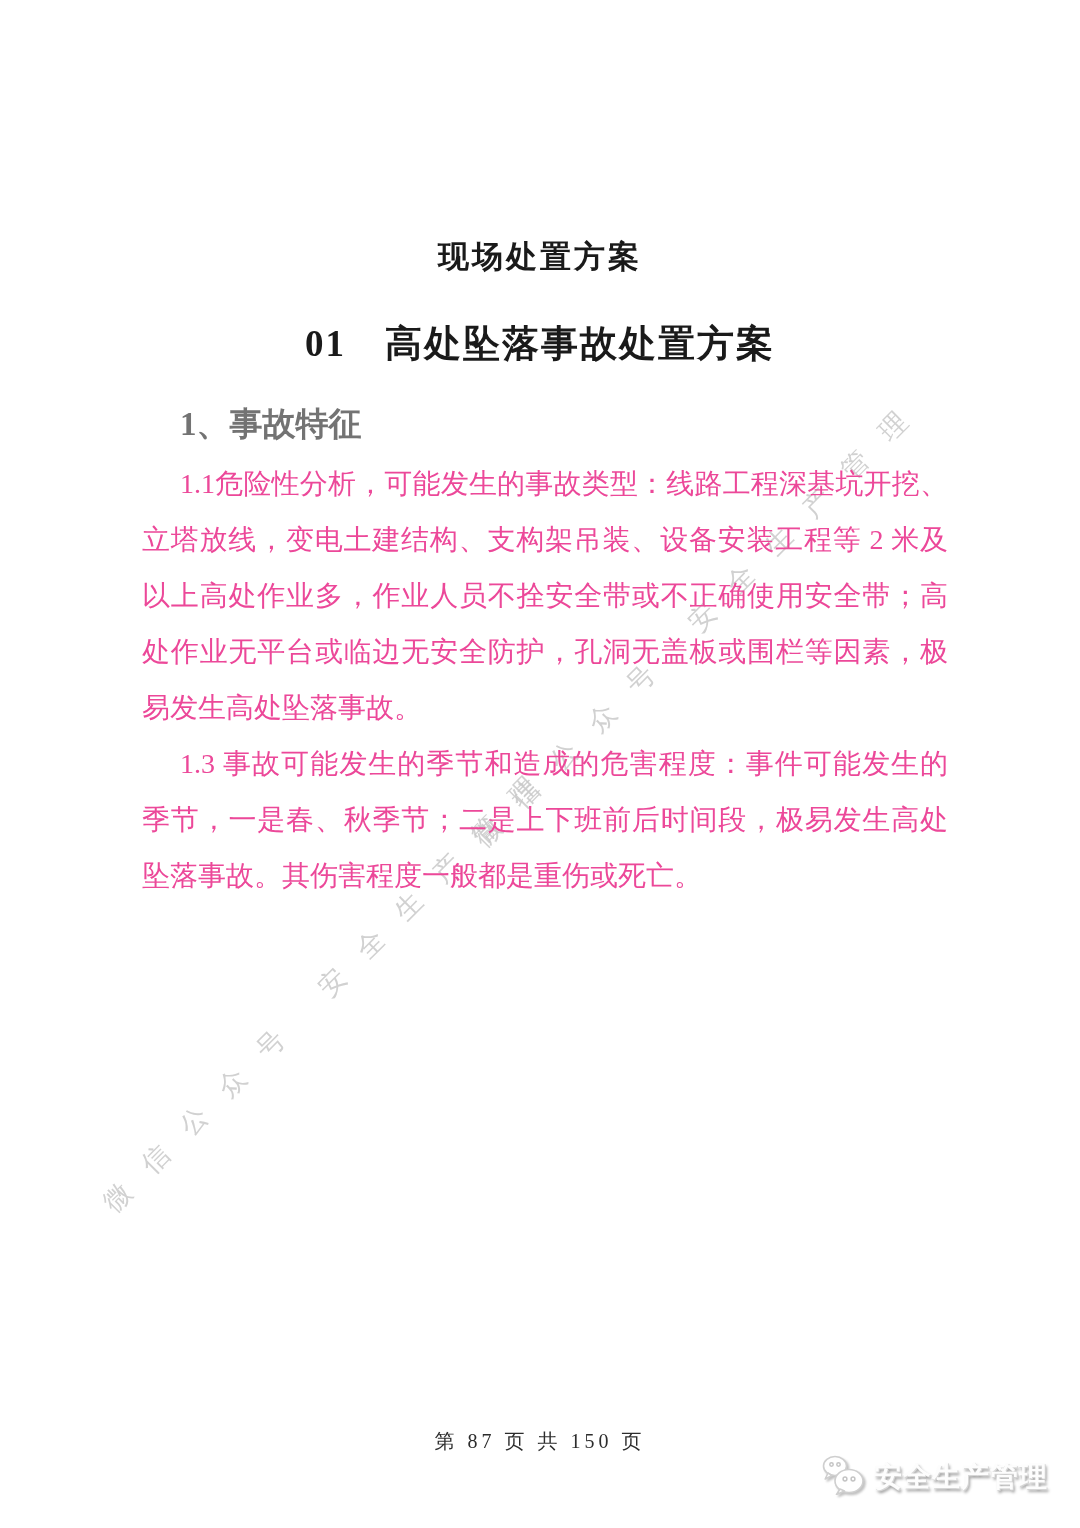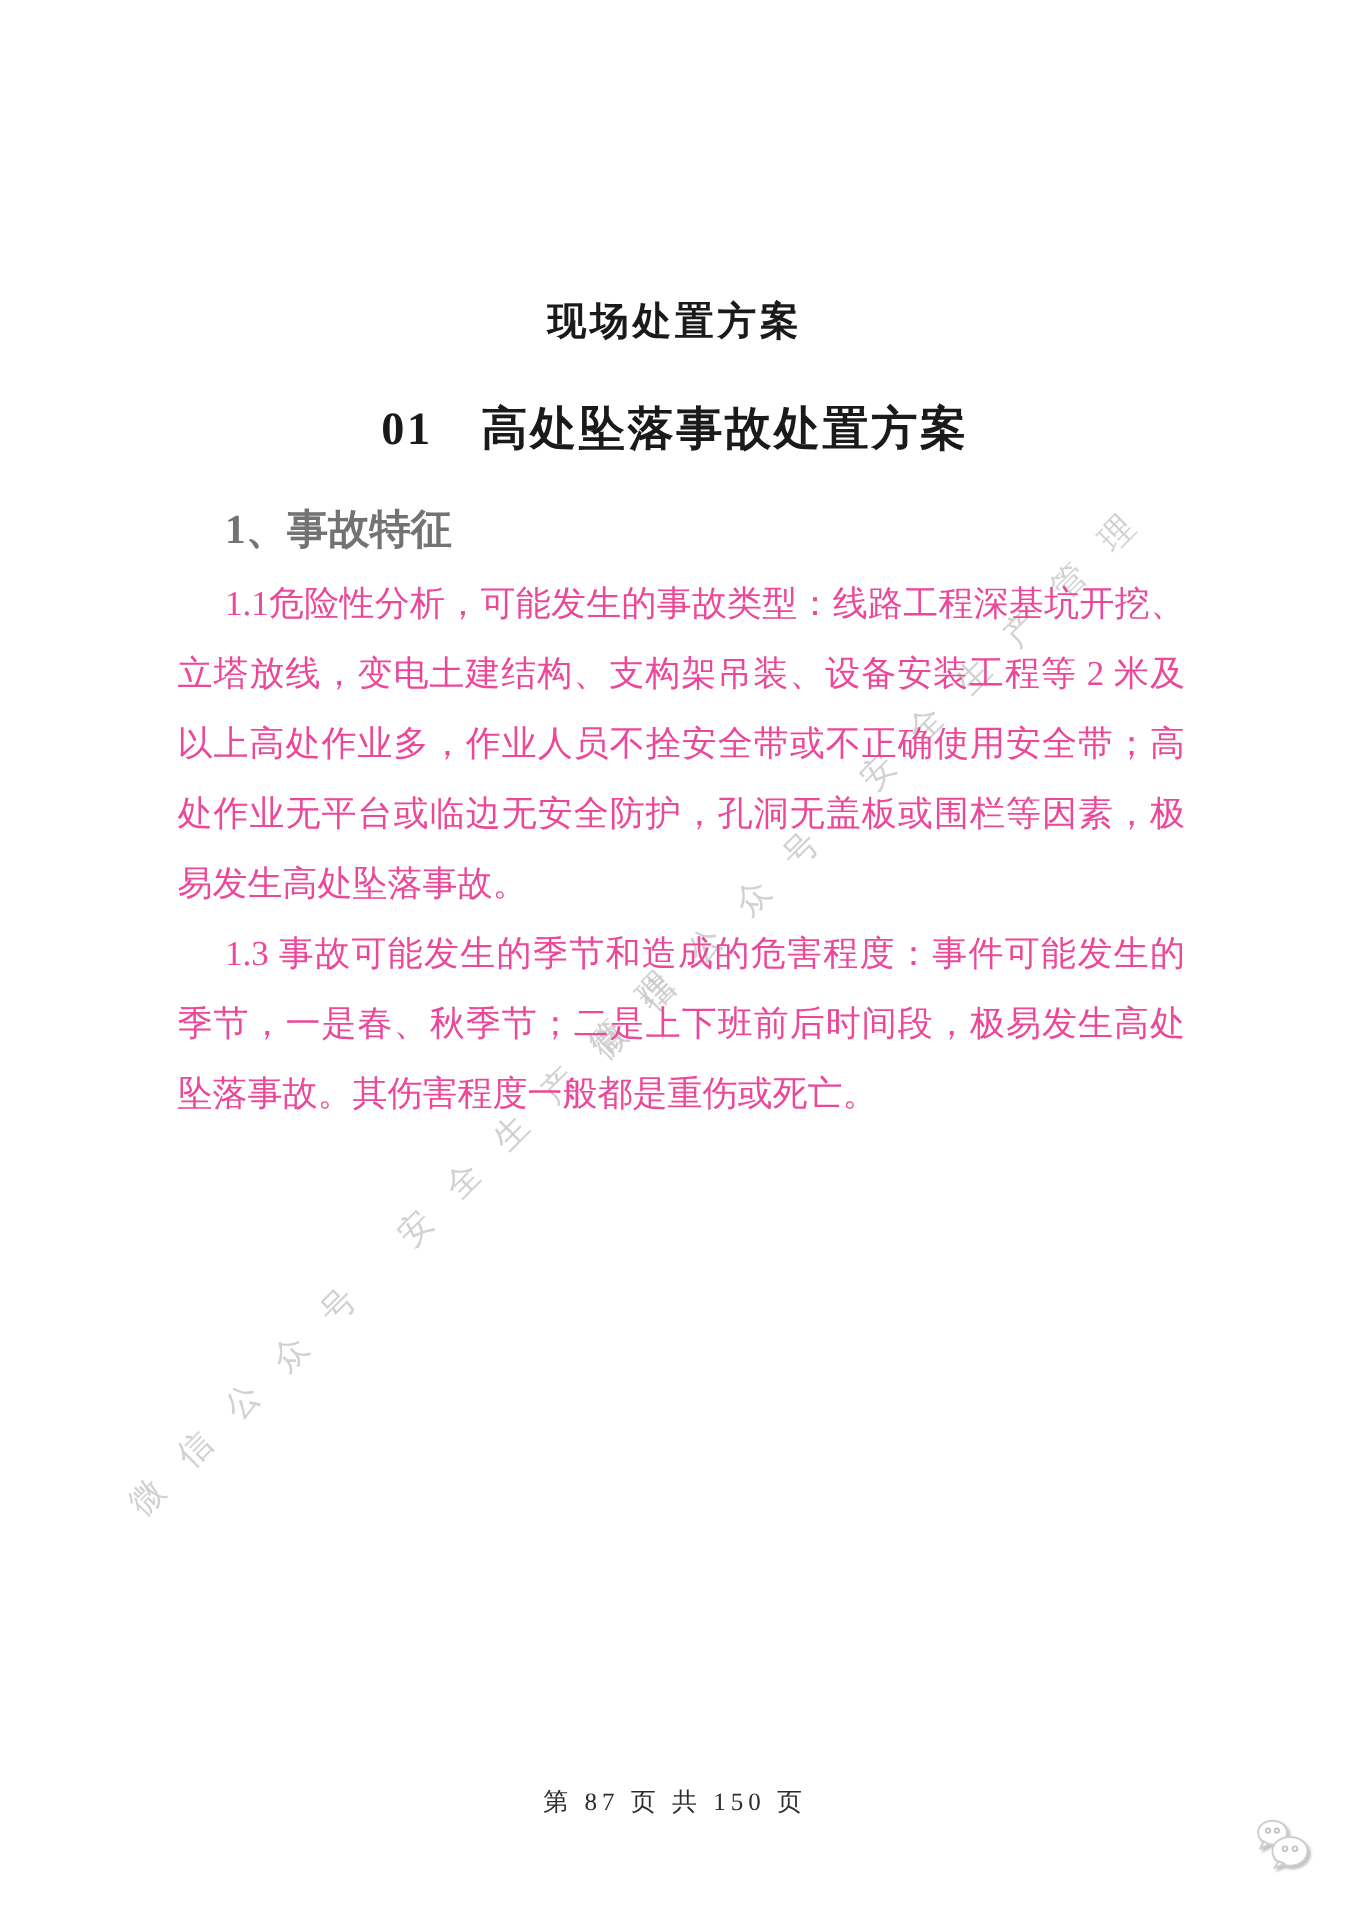--- a/index.html
+++ b/index.html
@@ -144,15 +144,16 @@
         </g>
 
         <g fill="none" stroke="#c4c4c4" stroke-width="1.5">
           <circle cx="10.5" cy="9.5" r="1.7"></circle>
           <circle cx="17.5" cy="9.5" r="1.7"></circle>
           <circle cx="24" cy="24" r="1.9"></circle>
           <circle cx="32" cy="24" r="1.9"></circle>
         </g>
       </svg>
     </span>
+    <span class="brand-name">安全生产管理</span>
   </div>
 
 </div>
 
 </body></html>

